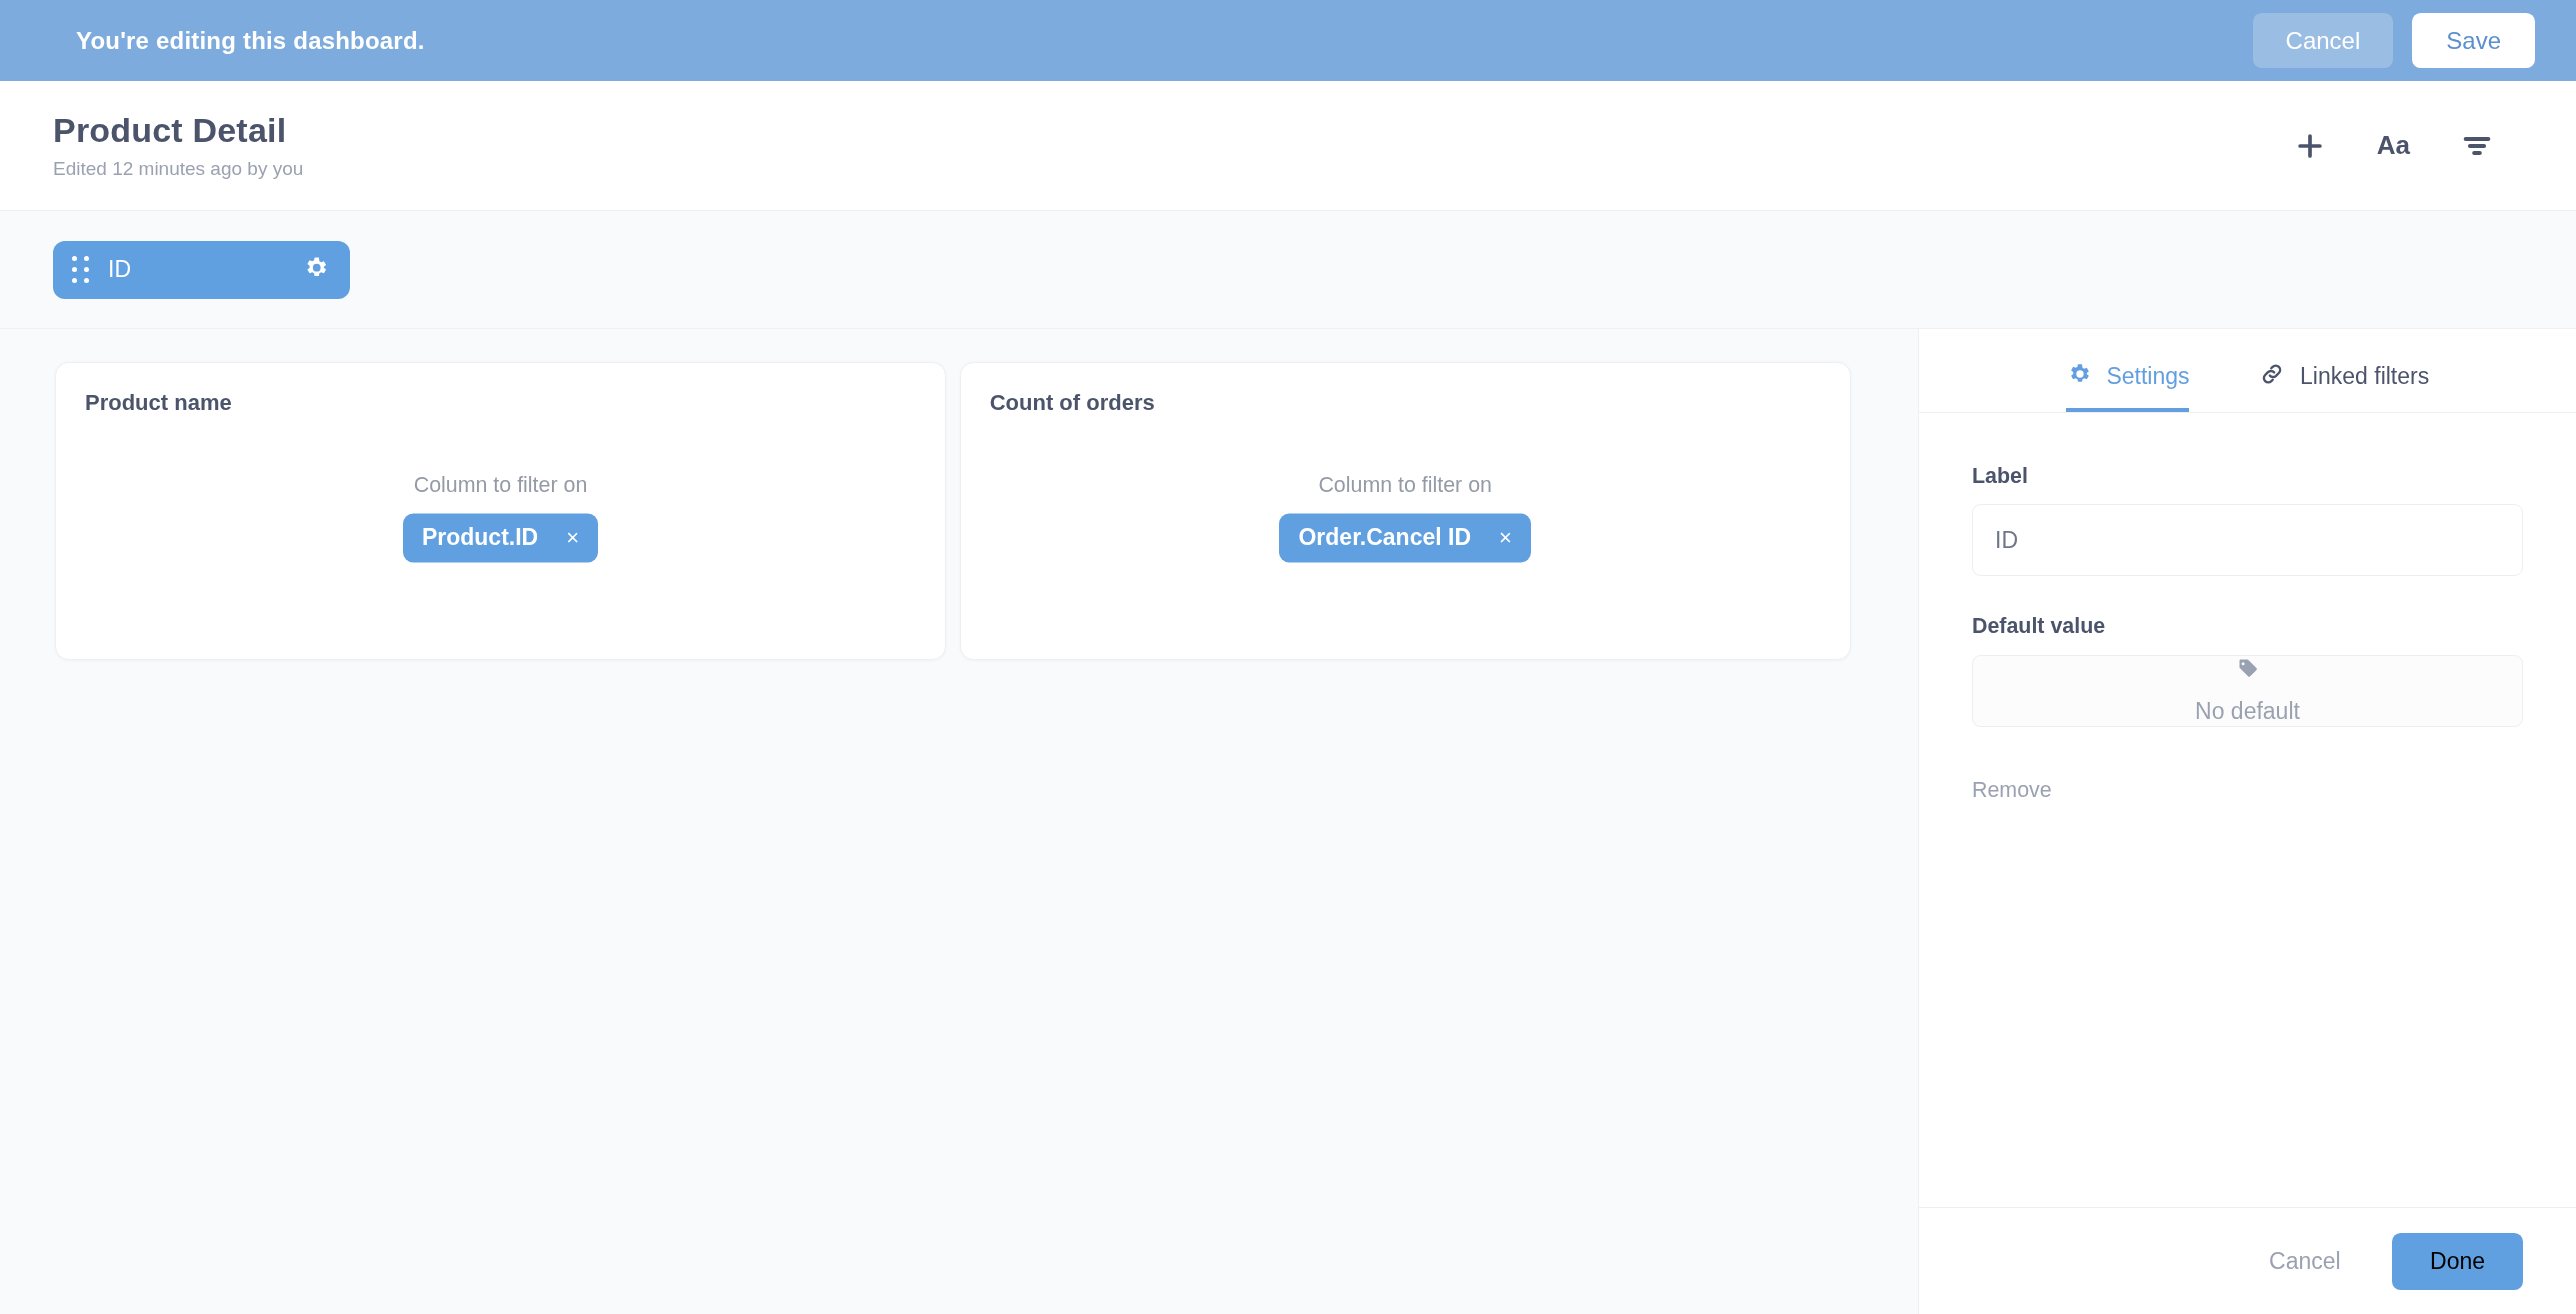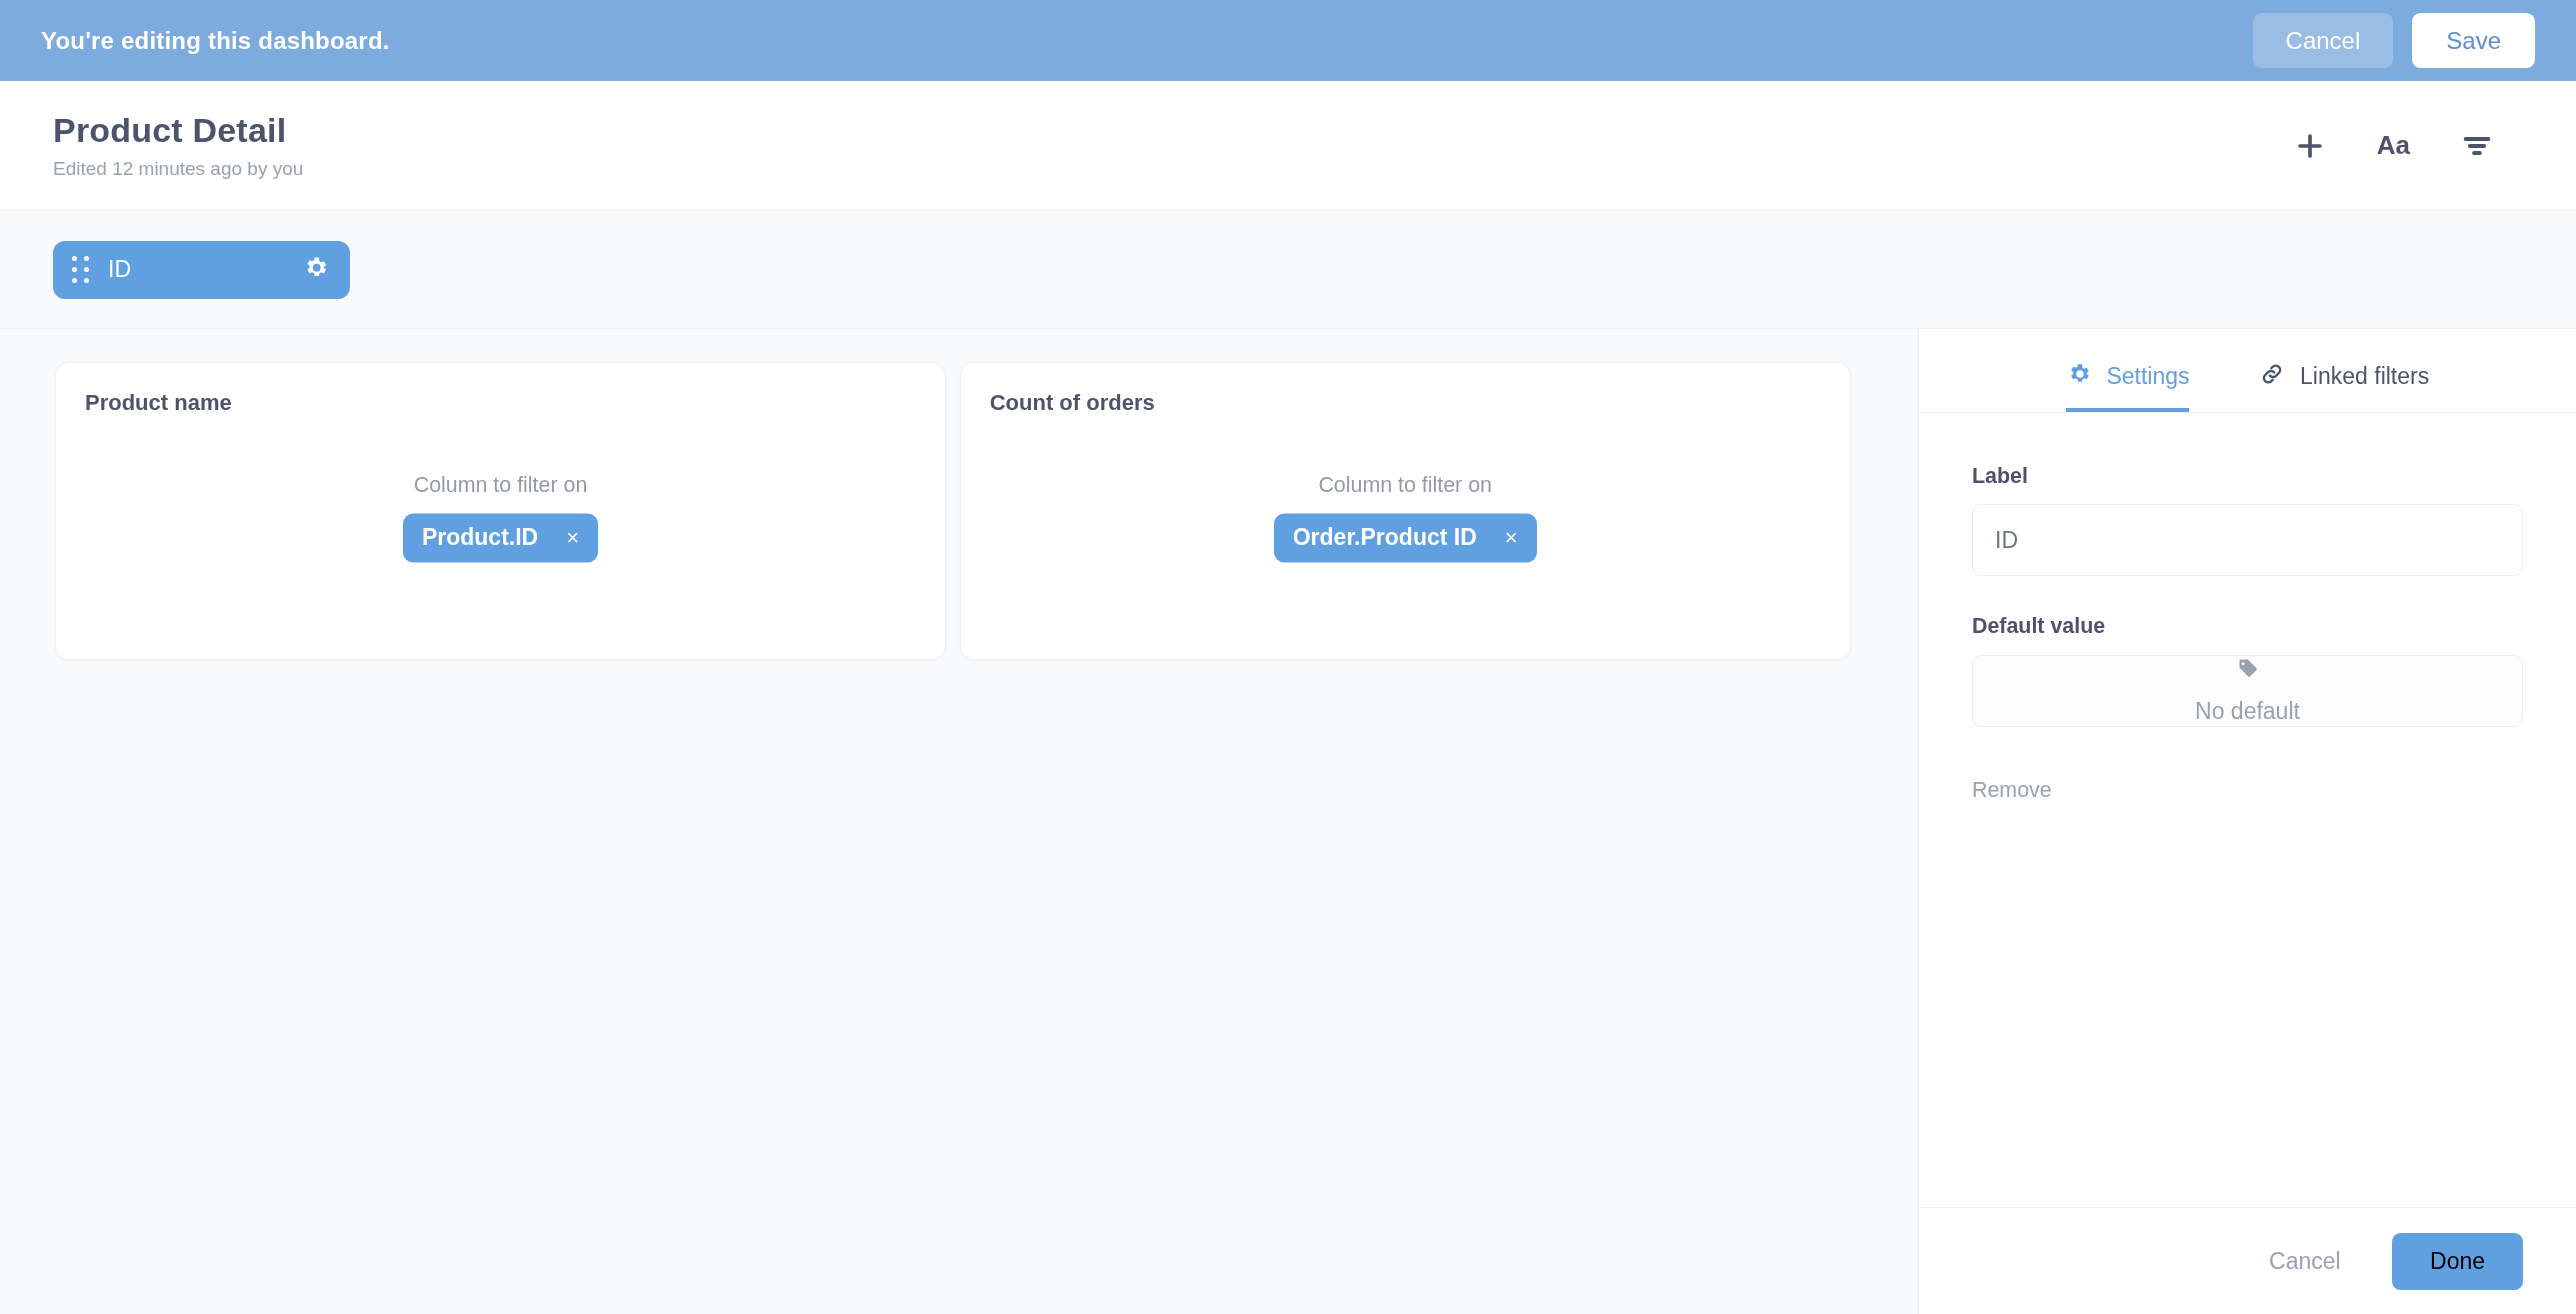--- a/index.html
+++ b/index.html
@@ -12,21 +12,21 @@
   .app { width: 2576px; height: 1315px; display: flex; flex-direction: column; }
 
   
   .edit-banner {
     height: 81px; flex: 0 0 81px;
     background: #7eabdd;
     display: flex; align-items: center; justify-content: space-between;
     padding: 0 41px;
   }
   .edit-banner-text {
-    color: #ffffff; font-size: 24px; font-weight: bold; letter-spacing: 0.2px;
+    color: #ffffff; font-size: 24px; font-weight: bold; letter-spacing: 0.2px; margin-left: 35px;
   }
   .banner-actions { display: flex; align-items: center; gap: 19px; }
   .btn-cancel-banner {
     background: rgba(255,255,255,0.22); color: #ffffff;
     border: none; border-radius: 8.6px;
     font-size: 24px; font-family: inherit;
     padding: 13.7px 33px; cursor: pointer;
   }
   .btn-save-banner {
     background: #ffffff; color: #5b8fd0;
@@ -233,21 +233,21 @@
             <span class="x">×</span>
           </div>
         </div>
       </div>
 
       <div class="card card-2">
         <div class="card-title">Count of orders</div>
         <div class="card-center">
           <div class="col-filter-label">Column to filter on</div>
           <div class="col-pill">
-            <span>Order.Product ID</span>
+            <span>Order.Cancel ID</span>
             <span class="x">×</span>
           </div>
         </div>
       </div>
 
     </div>
 
     <div class="sidebar">
 
       <div class="tabs">

